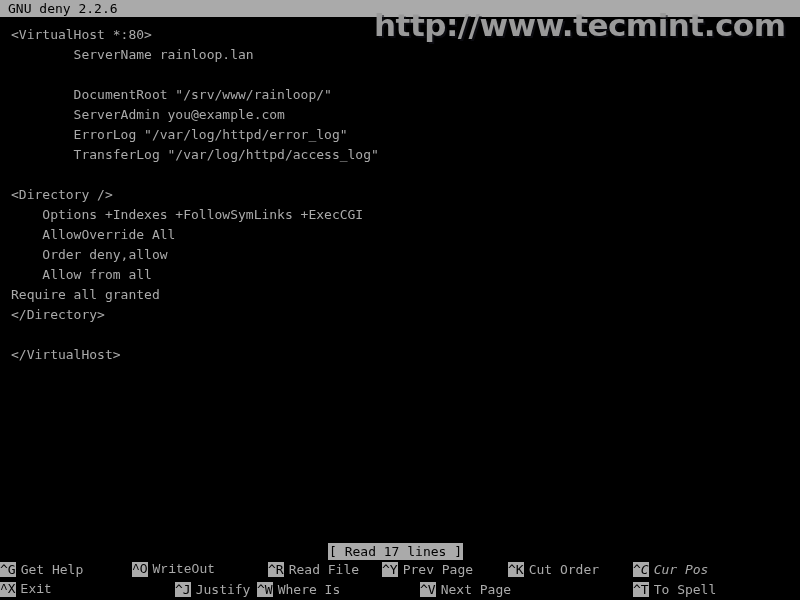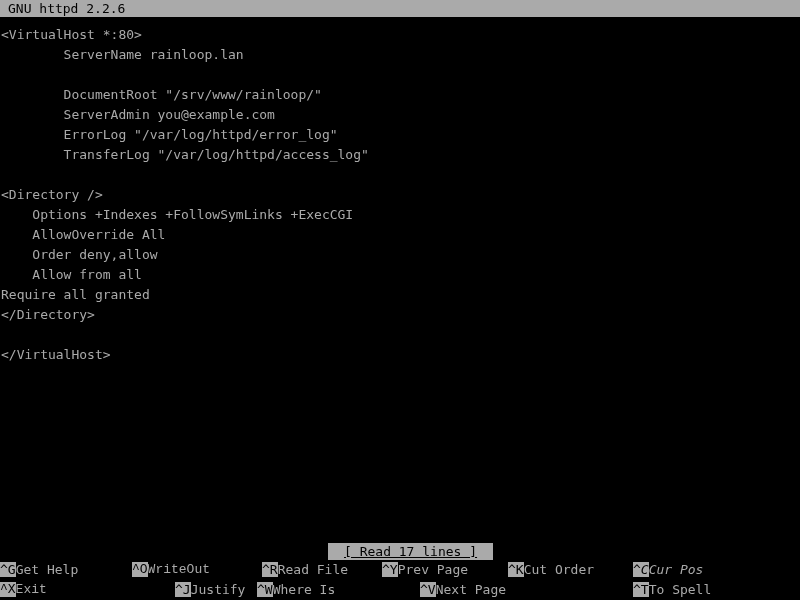--- a/index.html
+++ b/index.html
@@ -44,42 +44,41 @@
     left: 0; top: 25px;
     width: 800px;
     height: 510px;
     color: #aaaaaa;
     font-size: 13px;
     line-height: 20px;
     white-space: pre;
   }
   #editor .eline {
     height: 20px;
-    padding-left: 1px;
+    padding-left: 11px;
     white-space: pre;
   }
 
   
   #statusline {
     position: absolute;
     left: 0; top: 543px;
     width: 800px;
     height: 17px;
   }
   #statusmsg {
     position: absolute;
     left: 328px; top: 0;
     height: 17px;
     line-height: 17px;
     background: #aaaaaa;
     color: #000000;
     font-size: 13px;
     white-space: pre;
-    padding: 0 16px;
-    text-decoration: underline;
+    padding: 0 1px;
   }
 
   
   #keybar {
     position: absolute;
     left: 0; top: 560px;
     width: 800px;
     height: 40px;
     font-size: 13px;
   }
@@ -98,20 +97,21 @@
     line-height: 19px;
     white-space: pre;
   }
   .kb-key {
     background: #aaaaaa;
     color: #000000;
     padding: 0 0px;
   }
   .kb-label {
     color: #aaaaaa;
+    padding-left: 5px;
   }
 
   
   #watermark {
     position: absolute;
     left: 374px;
     top: 9px;
     font-family: "DejaVu Sans", "Liberation Sans", sans-serif;
     font-weight: bold;
     font-size: 31px;
@@ -122,41 +122,42 @@
     white-space: pre;
     pointer-events: none;
   }
 </style>
 </head>
 <body>
 
 <div id="screen">
 
   <div id="titlebar">
-    <span class="tb-app">GNU httpd 2.2.6</span>
+    <span class="tb-app">GNU deny 2.2.6</span>
   </div>
 
   <div id="editor"><div class="eline">&lt;VirtualHost *:80&gt;</div><div class="eline">        ServerName rainloop.lan</div><div class="eline"></div><div class="eline">        DocumentRoot "/srv/www/rainloop/"</div><div class="eline">        ServerAdmin you@example.com</div><div class="eline">        ErrorLog "/var/log/httpd/error_log"</div><div class="eline">        TransferLog "/var/log/httpd/access_log"</div><div class="eline"></div><div class="eline">&lt;Directory /&gt;</div><div class="eline">    Options +Indexes +FollowSymLinks +ExecCGI</div><div class="eline">    AllowOverride All</div><div class="eline">    Order deny,allow</div><div class="eline">    Allow from all</div><div class="eline">Require all granted</div><div class="eline">&lt;/Directory&gt;</div><div class="eline"></div><div class="eline">&lt;/VirtualHost&gt;</div></div>
 
   <div id="statusline">
     <span id="statusmsg">[ Read 17 lines ]</span>
   </div>
 
   <div id="keybar">
       <div class="kb-row row0">
         <div class="kb-cell" style="left: 0px;"><span class="kb-key">^G</span><span class="kb-label">Get Help</span></div>
         <div class="kb-cell" style="left: 132px; font-family: Liberation Mono, monospace;"><span class="kb-key">^O</span><span class="kb-label">WriteOut</span></div>
-        <div class="kb-cell" style="left: 262px; text-align: right;"><span class="kb-key">^R</span><span class="kb-label">Read File</span></div>
+        <div class="kb-cell" style="left: 268px; text-align: right;"><span class="kb-key">^R</span><span class="kb-label">Read File</span></div>
         <div class="kb-cell" style="left: 382px;"><span class="kb-key">^Y</span><span class="kb-label">Prev Page</span></div>
         <div class="kb-cell" style="left: 508px;"><span class="kb-key">^K</span><span class="kb-label">Cut Order</span></div>
         <div class="kb-cell" style="left: 633px; font-style: italic;"><span class="kb-key">^C</span><span class="kb-label">Cur Pos</span></div>
       </div>
       <div class="kb-row row1">
         <div class="kb-cell" style="left: 0px; font-family: Liberation Mono, monospace;"><span class="kb-key">^X</span><span class="kb-label">Exit</span></div>
         <div class="kb-cell" style="left: 132px; margin-left: 43px;"><span class="kb-key">^J</span><span class="kb-label">Justify</span></div>
         <div class="kb-cell" style="left: 257px;"><span class="kb-key">^W</span><span class="kb-label">Where Is</span></div>
         <div class="kb-cell" style="left: 382px; margin-left: 38px;"><span class="kb-key">^V</span><span class="kb-label">Next Page</span></div>
         <div class="kb-cell" style="left: 633px;"><span class="kb-key">^T</span><span class="kb-label">To Spell</span></div>
       </div>
     </div>
 
+  <div id="watermark">http://www.tecmint.com</div>
 
 </div>
 
 </body></html>

